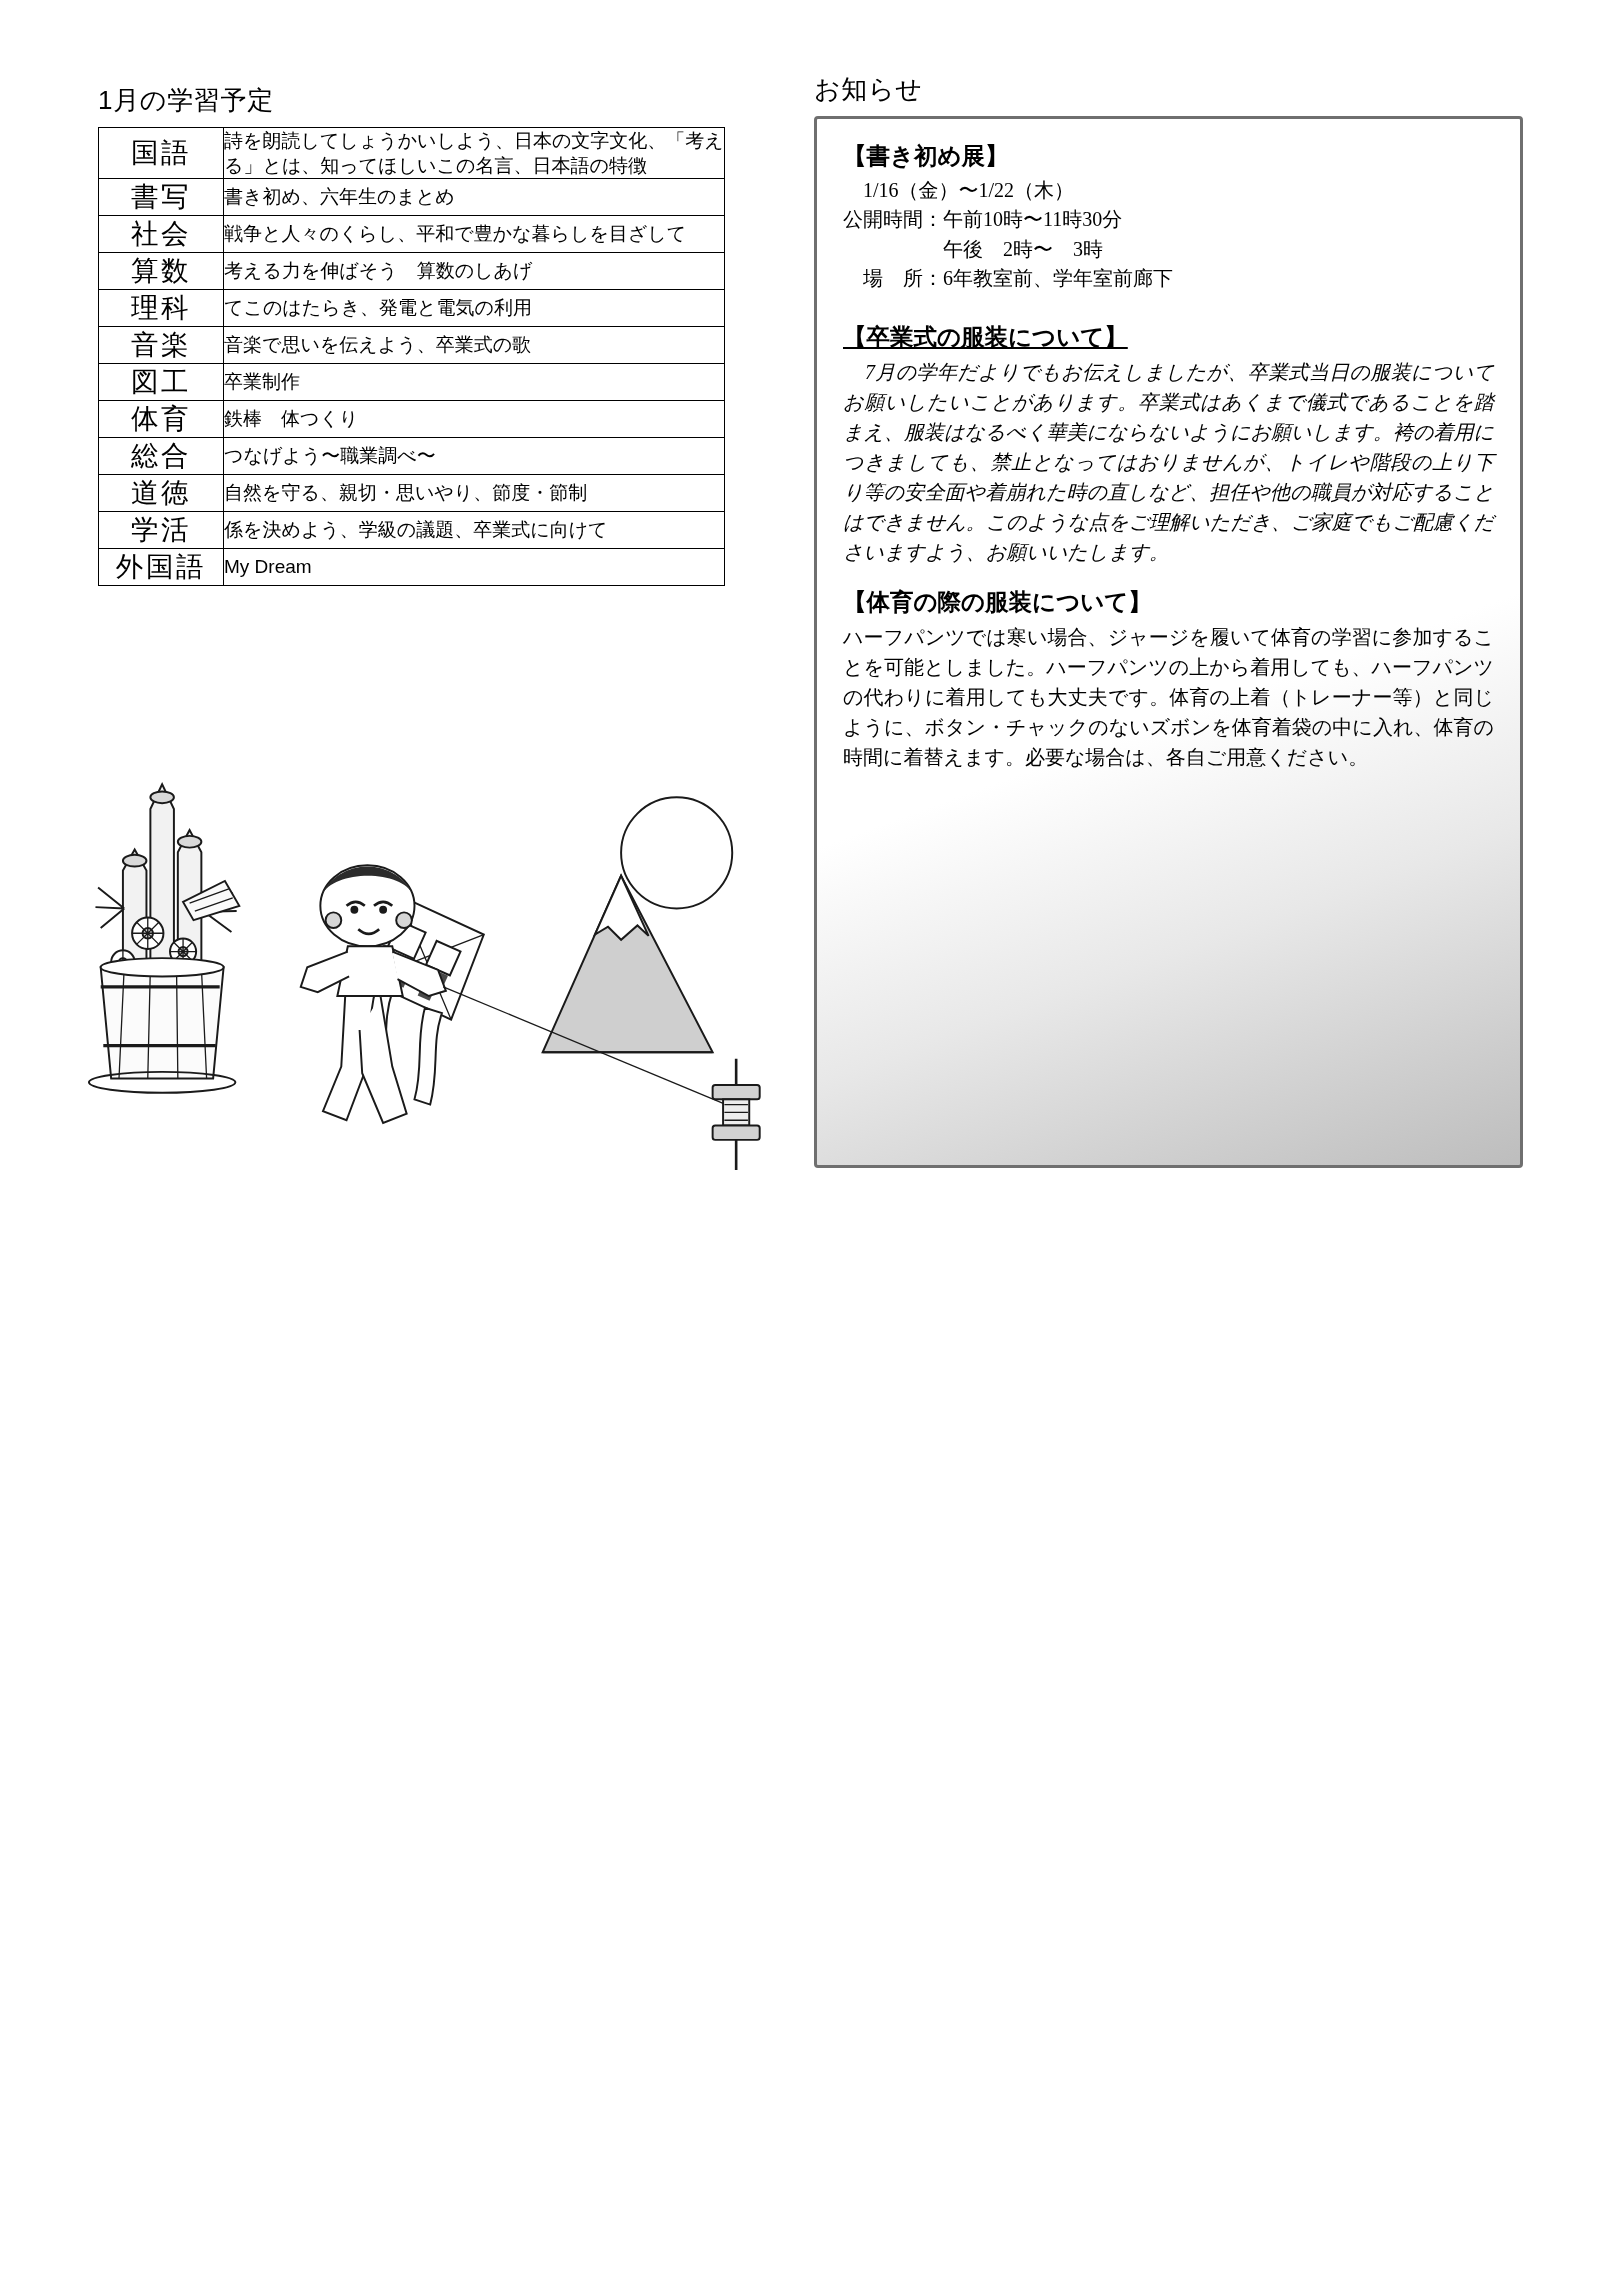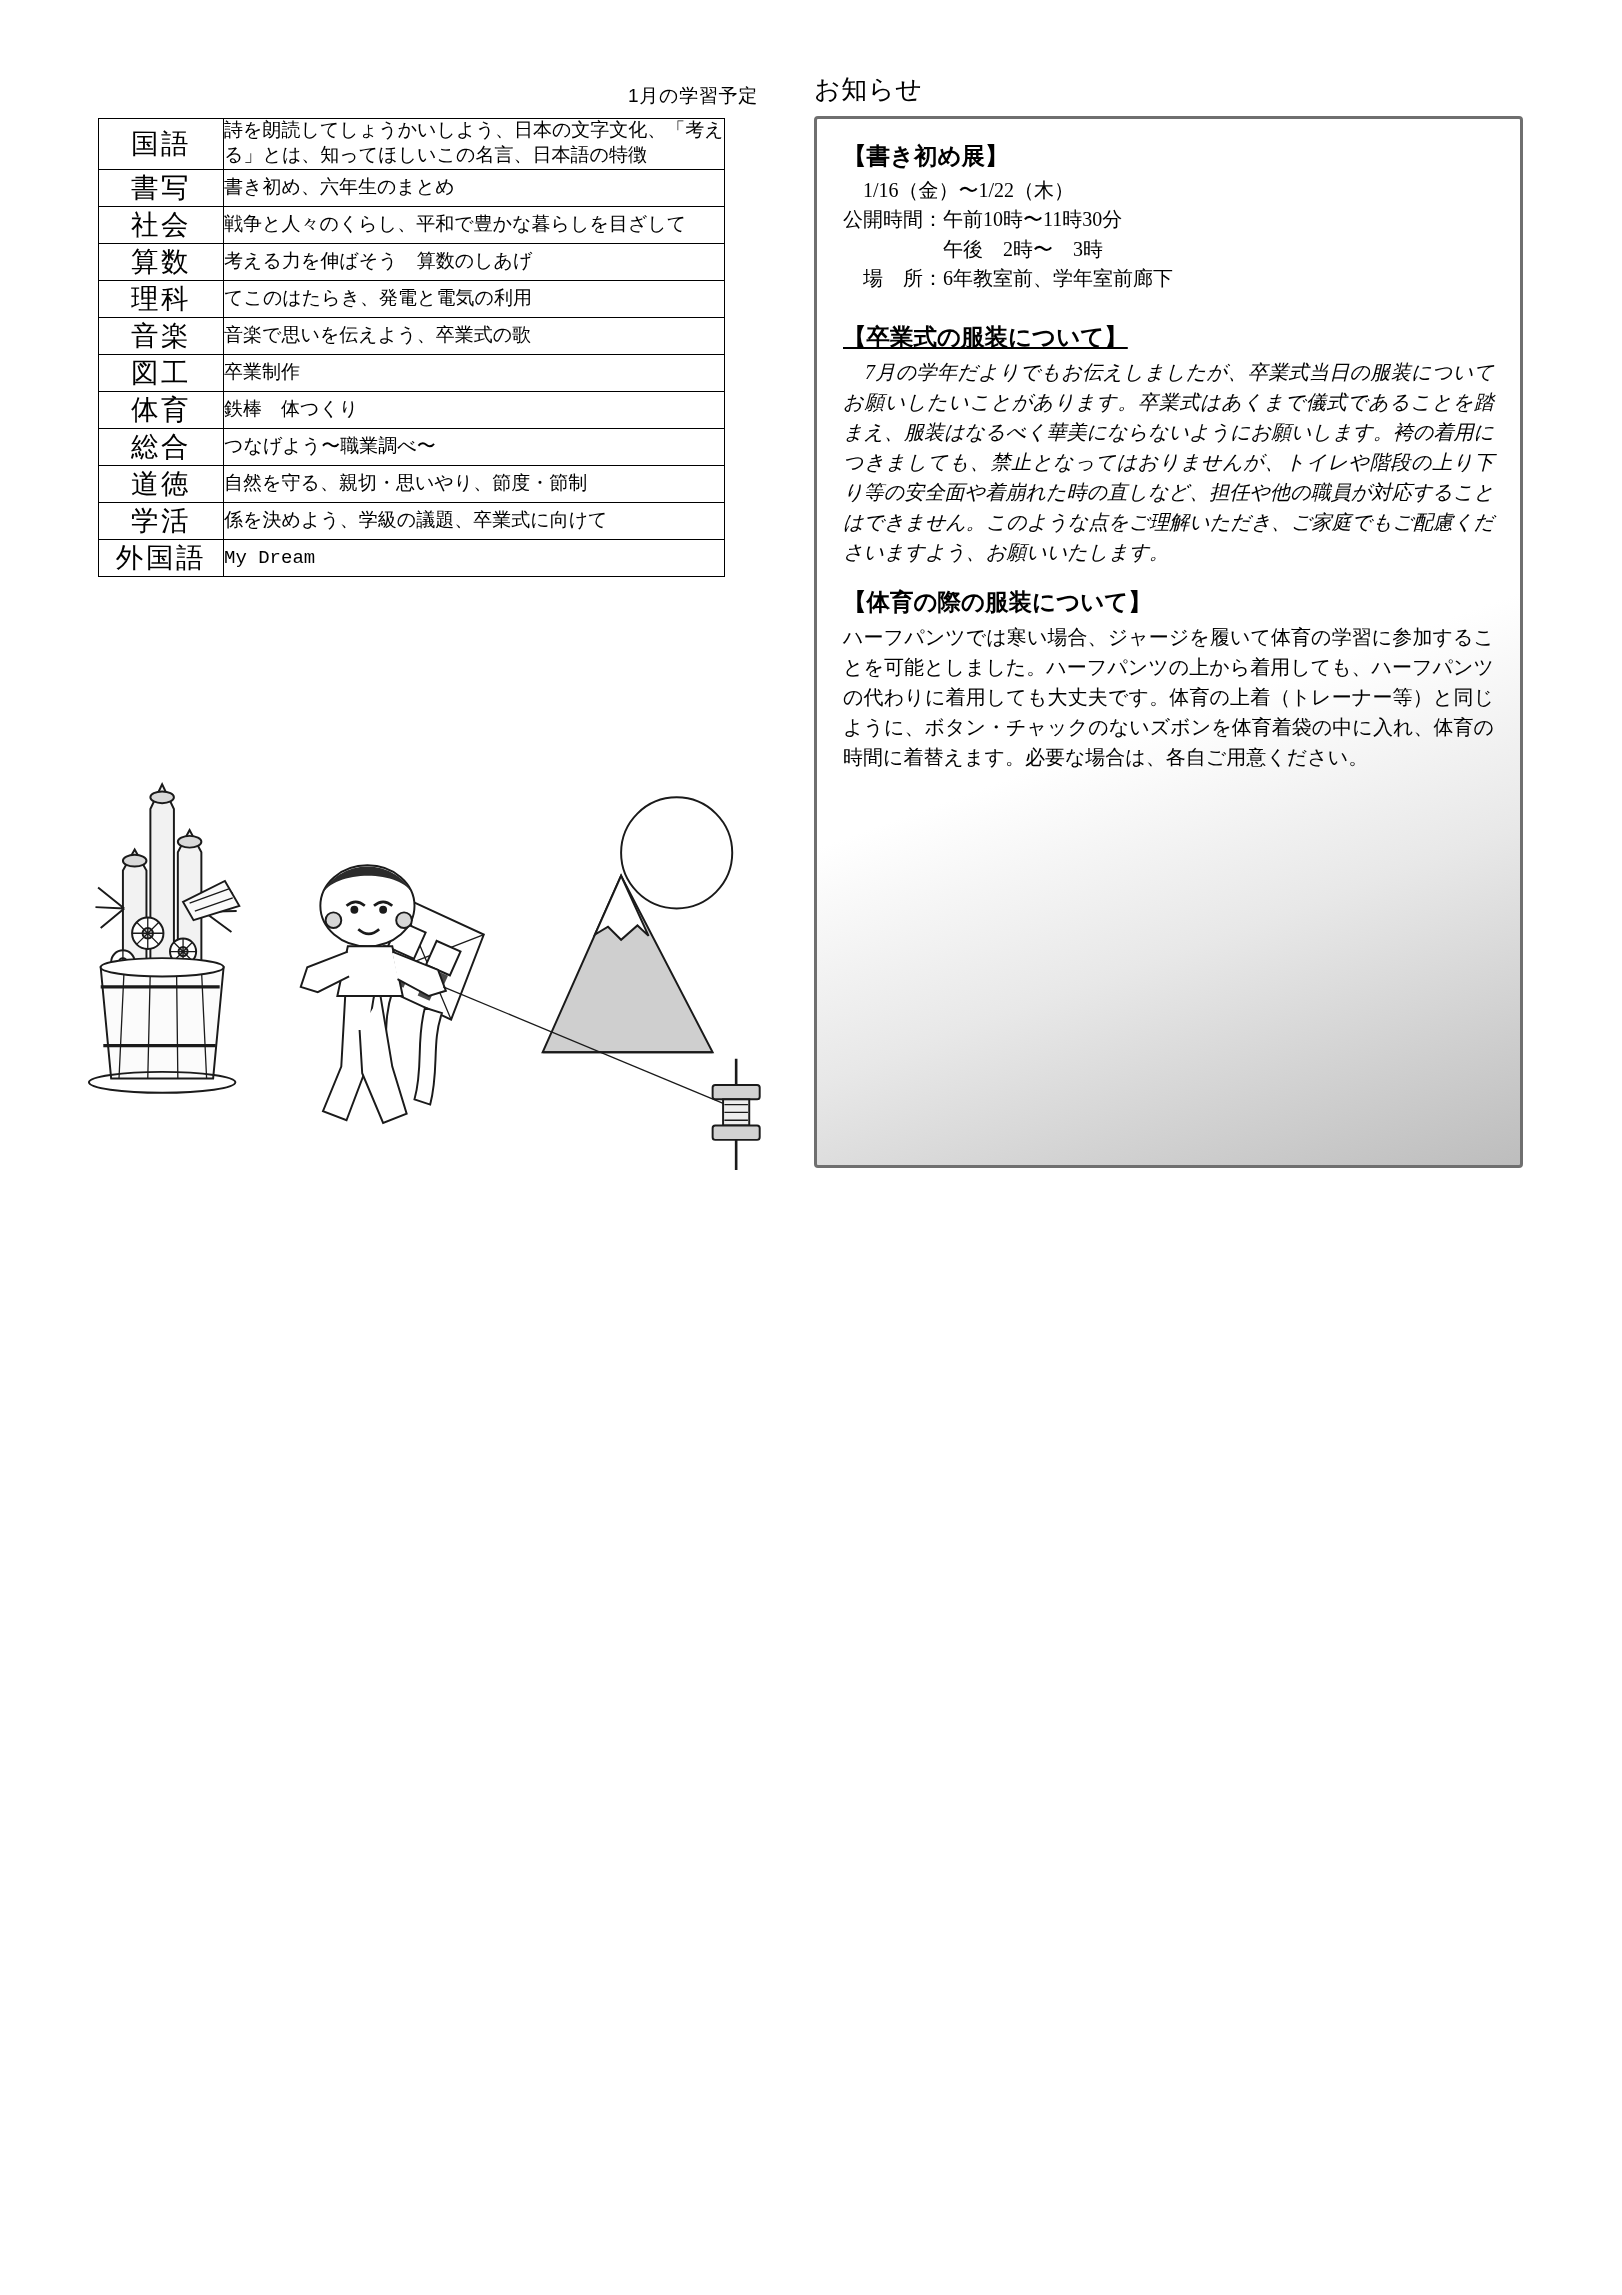--- a/index.html
+++ b/index.html
@@ -17,31 +17,29 @@
   }
 
   
   #left-column {
     position: absolute;
     left: 98px;
     top: 85px;
     width: 660px;
   }
   #schedule-heading {
-    font-size: 19px;
+    font-size: 26px;
     line-height: 1.2;
     margin-bottom: 10.5px;
     letter-spacing: 0.7px;
-    text-align: right;
   }
   table.schedule {
     border-collapse: collapse;
     width: 627px;
     table-layout: fixed;
-    font-family: Liberation Mono, monospace;
   }
   table.schedule td {
     border: 1.3px solid #000000;
     padding: 0;
     vertical-align: middle;
   }
   td.subject {
     width: 124px;
     text-align: center;
     font-size: 27.5px;

